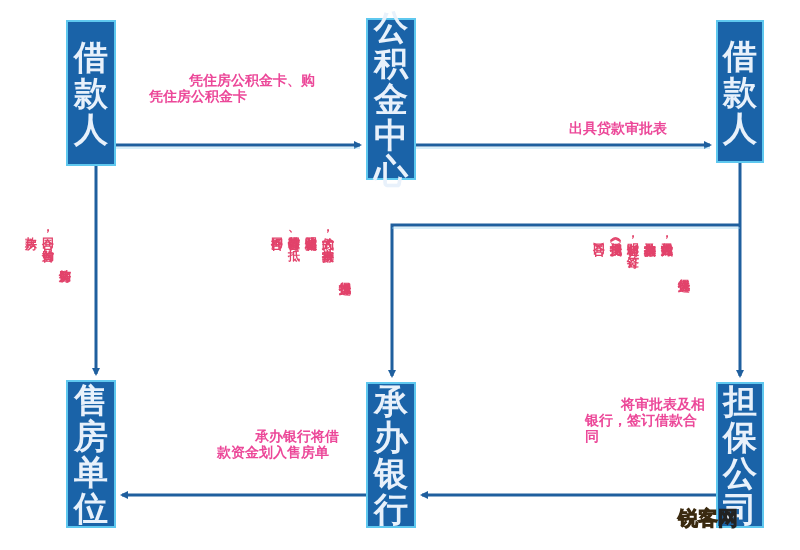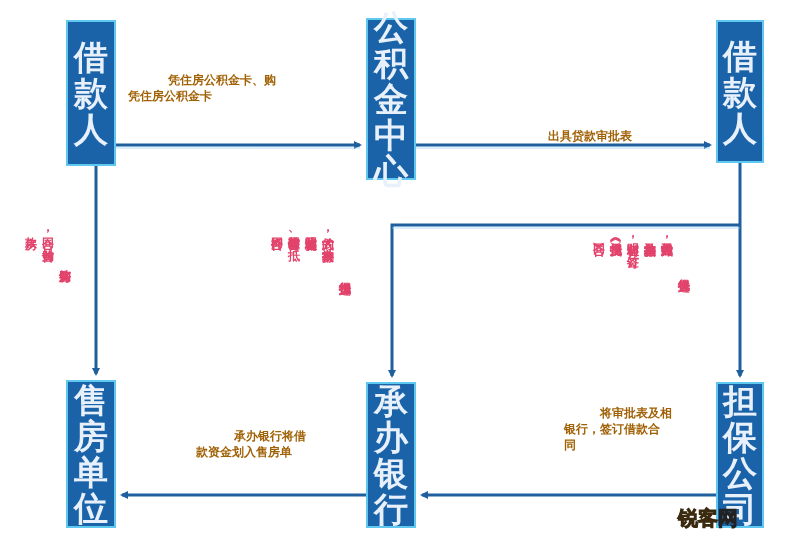--- a/index.html
+++ b/index.html
@@ -1,19 +1,19 @@
 <!DOCTYPE html>
 <html><head>
   <meta charset="utf-8">
   <style>
     html, body { margin: 0; padding: 0; }
     body { width: 800px; height: 550px; background: #ffffff; position: relative; overflow: hidden; font-family: "DejaVu Serif", "Liberation Serif", serif; }
     .box { position: absolute; background: #1a63a8; border: 2px solid #5fc8ef; box-sizing: border-box; display: flex; flex-direction: column; align-items: center; justify-content: center; }
     .box span { color: #e8f1fb; font-size: 34px; line-height: 36px; font-weight: bold; font-family: "DejaVu Serif", serif; display: block; }
-    .lbl { position: absolute; color: #a16207; font-size: 12px; line-height: 16px; font-weight: bold; font-family: "DejaVu Sans", sans-serif; }
+    .lbl { position: absolute; color: #ec4899; font-size: 14px; line-height: 16px; font-weight: bold; font-family: "DejaVu Sans", sans-serif; margin-left: 21px; }
     .vlbl { position: absolute; color: #e2436b; font-size: 12px; line-height: 17px; font-weight: bold; writing-mode: vertical-rl; font-family: "DejaVu Sans", sans-serif; }
     svg.lines { position: absolute; left: 0; top: 0; }
     .watermark { position: absolute; left: 678px; top: 505px; font-size: 20px; font-weight: bold; font-family: "DejaVu Sans", sans-serif; }
     .watermark .w1 { color: #a16207; -webkit-text-stroke: 1px #3a2a10; }
     .watermark .w2 { color: #ffffff; -webkit-text-stroke: 1px #222; }
   </style>
 </head>
 <body>
 
 <svg class="lines" width="800" height="550">
@@ -84,21 +84,21 @@
   <span>保</span>
   <span>公</span>
   <span>司</span>
 </div>
 
 <div class="lbl" style="left:128px; top:72px; width:200px;">
   <div style="padding-left:40px;">凭住房公积金卡、购</div>
   <div>凭住房公积金卡</div>
 </div>
 
-<div class="lbl" style="left:548px; top:128px;">
+<div class="lbl" style="left:548px; top:120px;">
   <div>出具贷款审批表</div>
 </div>
 
 <div class="vlbl" style="left:22px; top:228px; height:115px;">
   <span style="padding-top:32px; display:block;">签订购房</span>
   <span style="display:block;">合同，首付购</span>
   <span style="display:block;">房款</span>
 </div>
 
 <div class="vlbl" style="left:268px; top:228px; height:140px;">
@@ -111,21 +111,21 @@
 
 <div class="vlbl" style="left:590px; top:234px; height:130px;">
   <span style="padding-top:36px; display:block;">选择担保公</span>
   <span style="display:block;">司担保方式的，</span>
   <span style="display:block;">持审批表及相关</span>
   <span style="display:block;">证明材料，签订</span>
   <span style="display:block;">《抵押（反担保）</span>
   <span style="display:block;">合同》</span>
 </div>
 
-<div class="lbl" style="left:564px; top:405px; width:146px; text-align:left;">
+<div class="lbl" style="left:564px; top:396px; width:146px; text-align:left;">
   <div style="padding-left:36px;">将审批表及相</div>
   <div>银行，签订借款合</div>
   <div>同</div>
 </div>
 
 <div class="lbl" style="left:196px; top:428px; width:146px;">
   <div style="padding-left:38px;">承办银行将借</div>
   <div>款资金划入售房单</div>
 </div>
 

